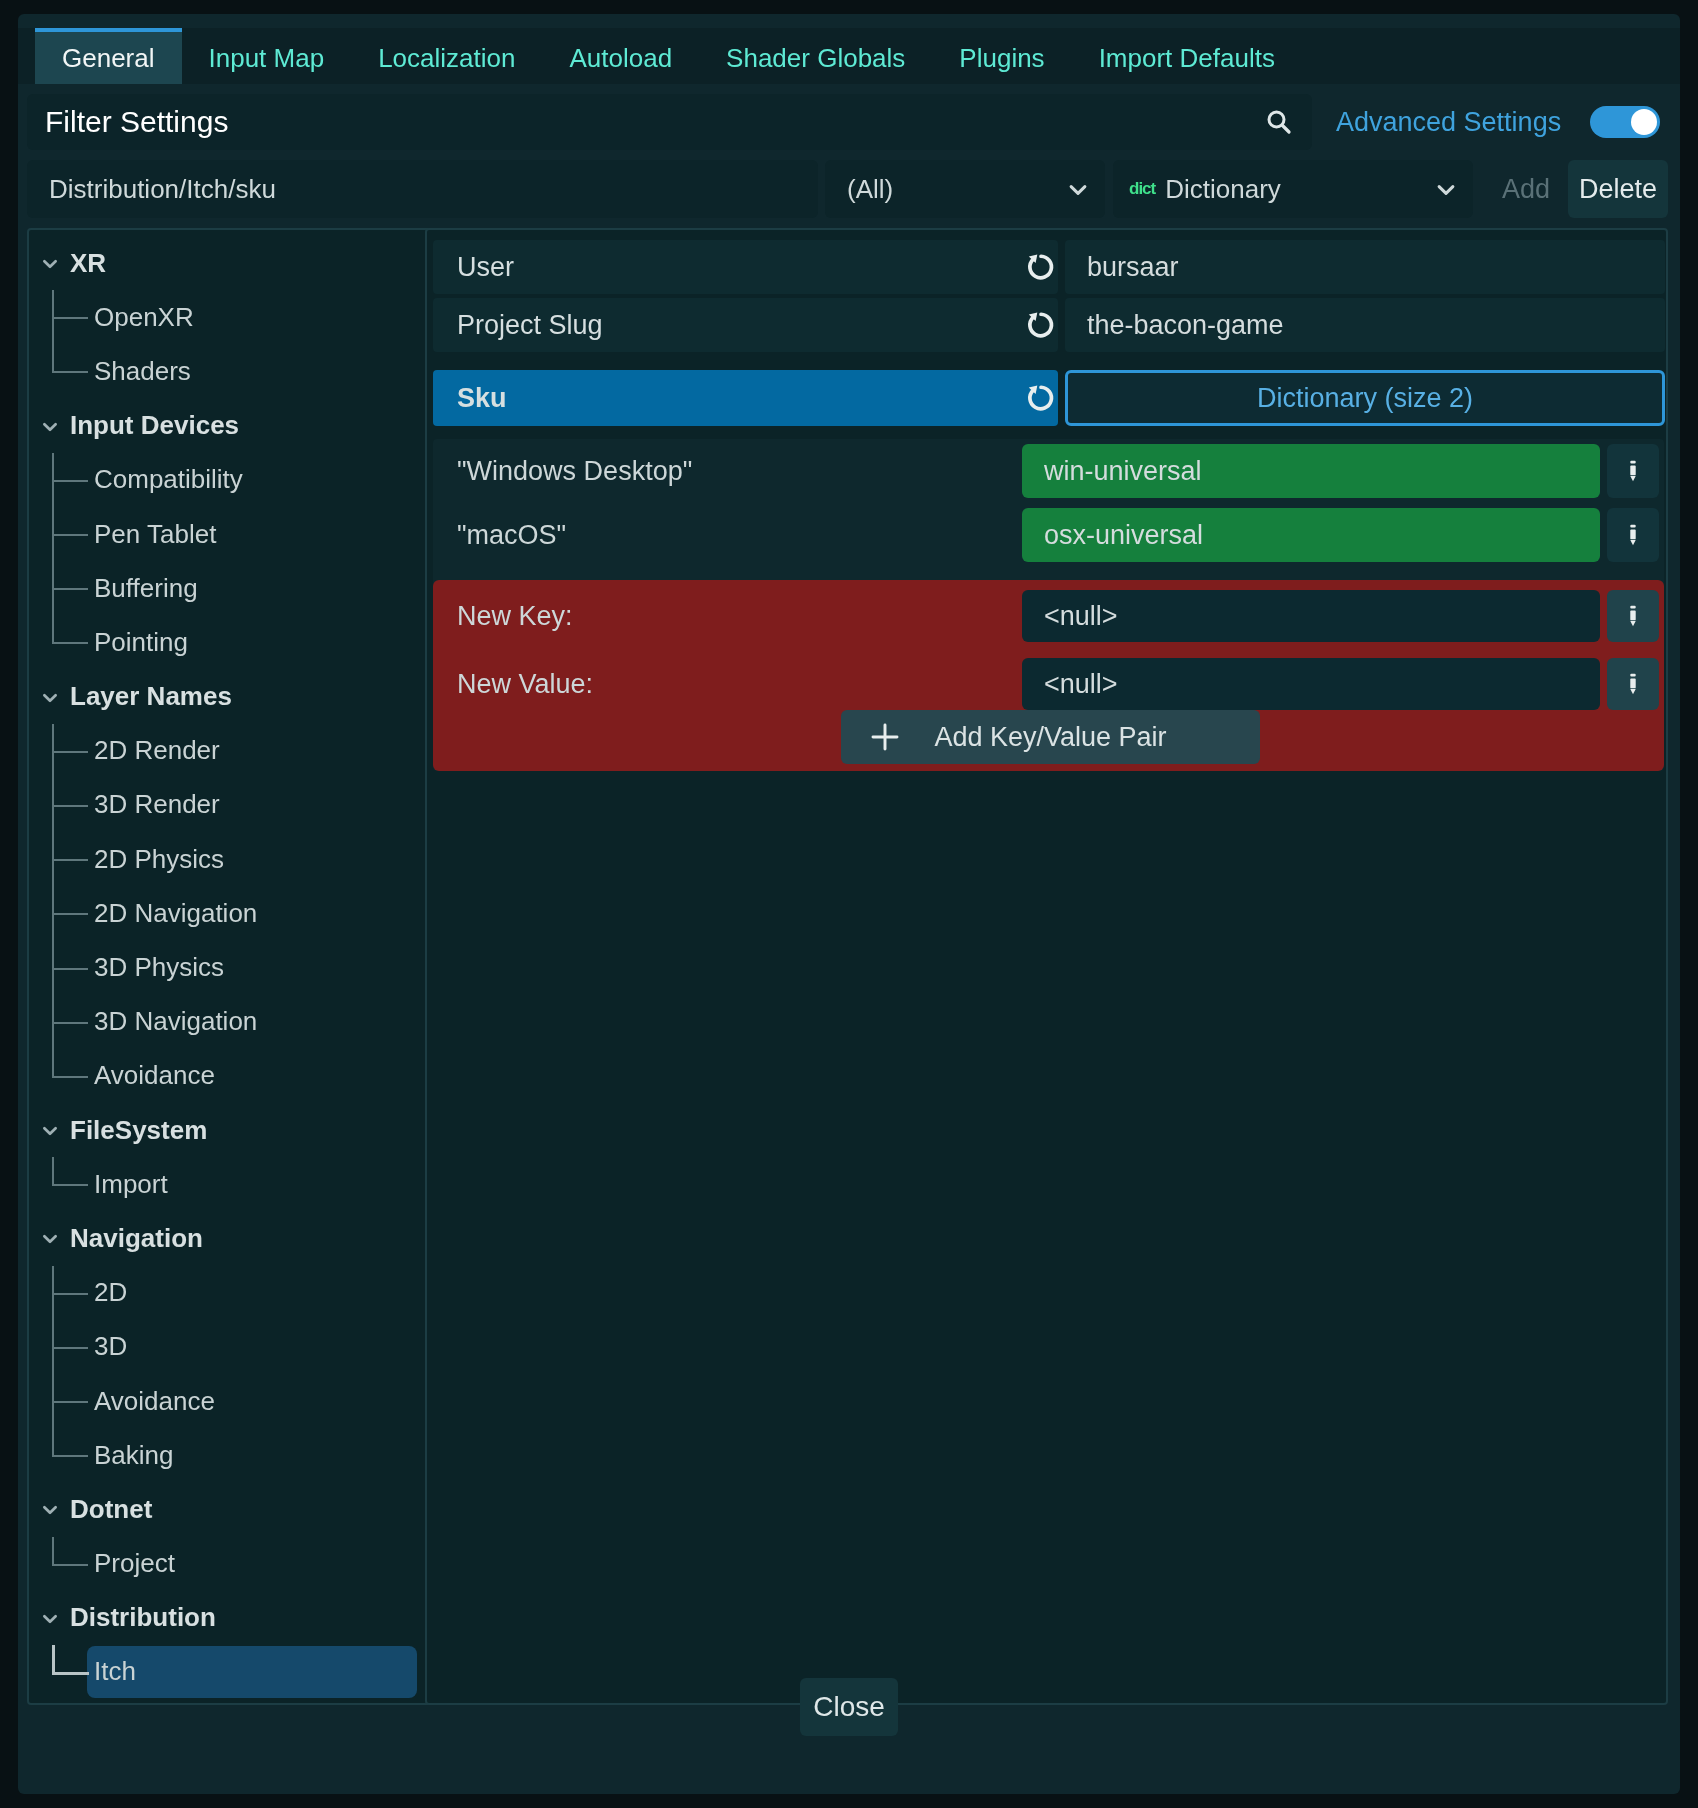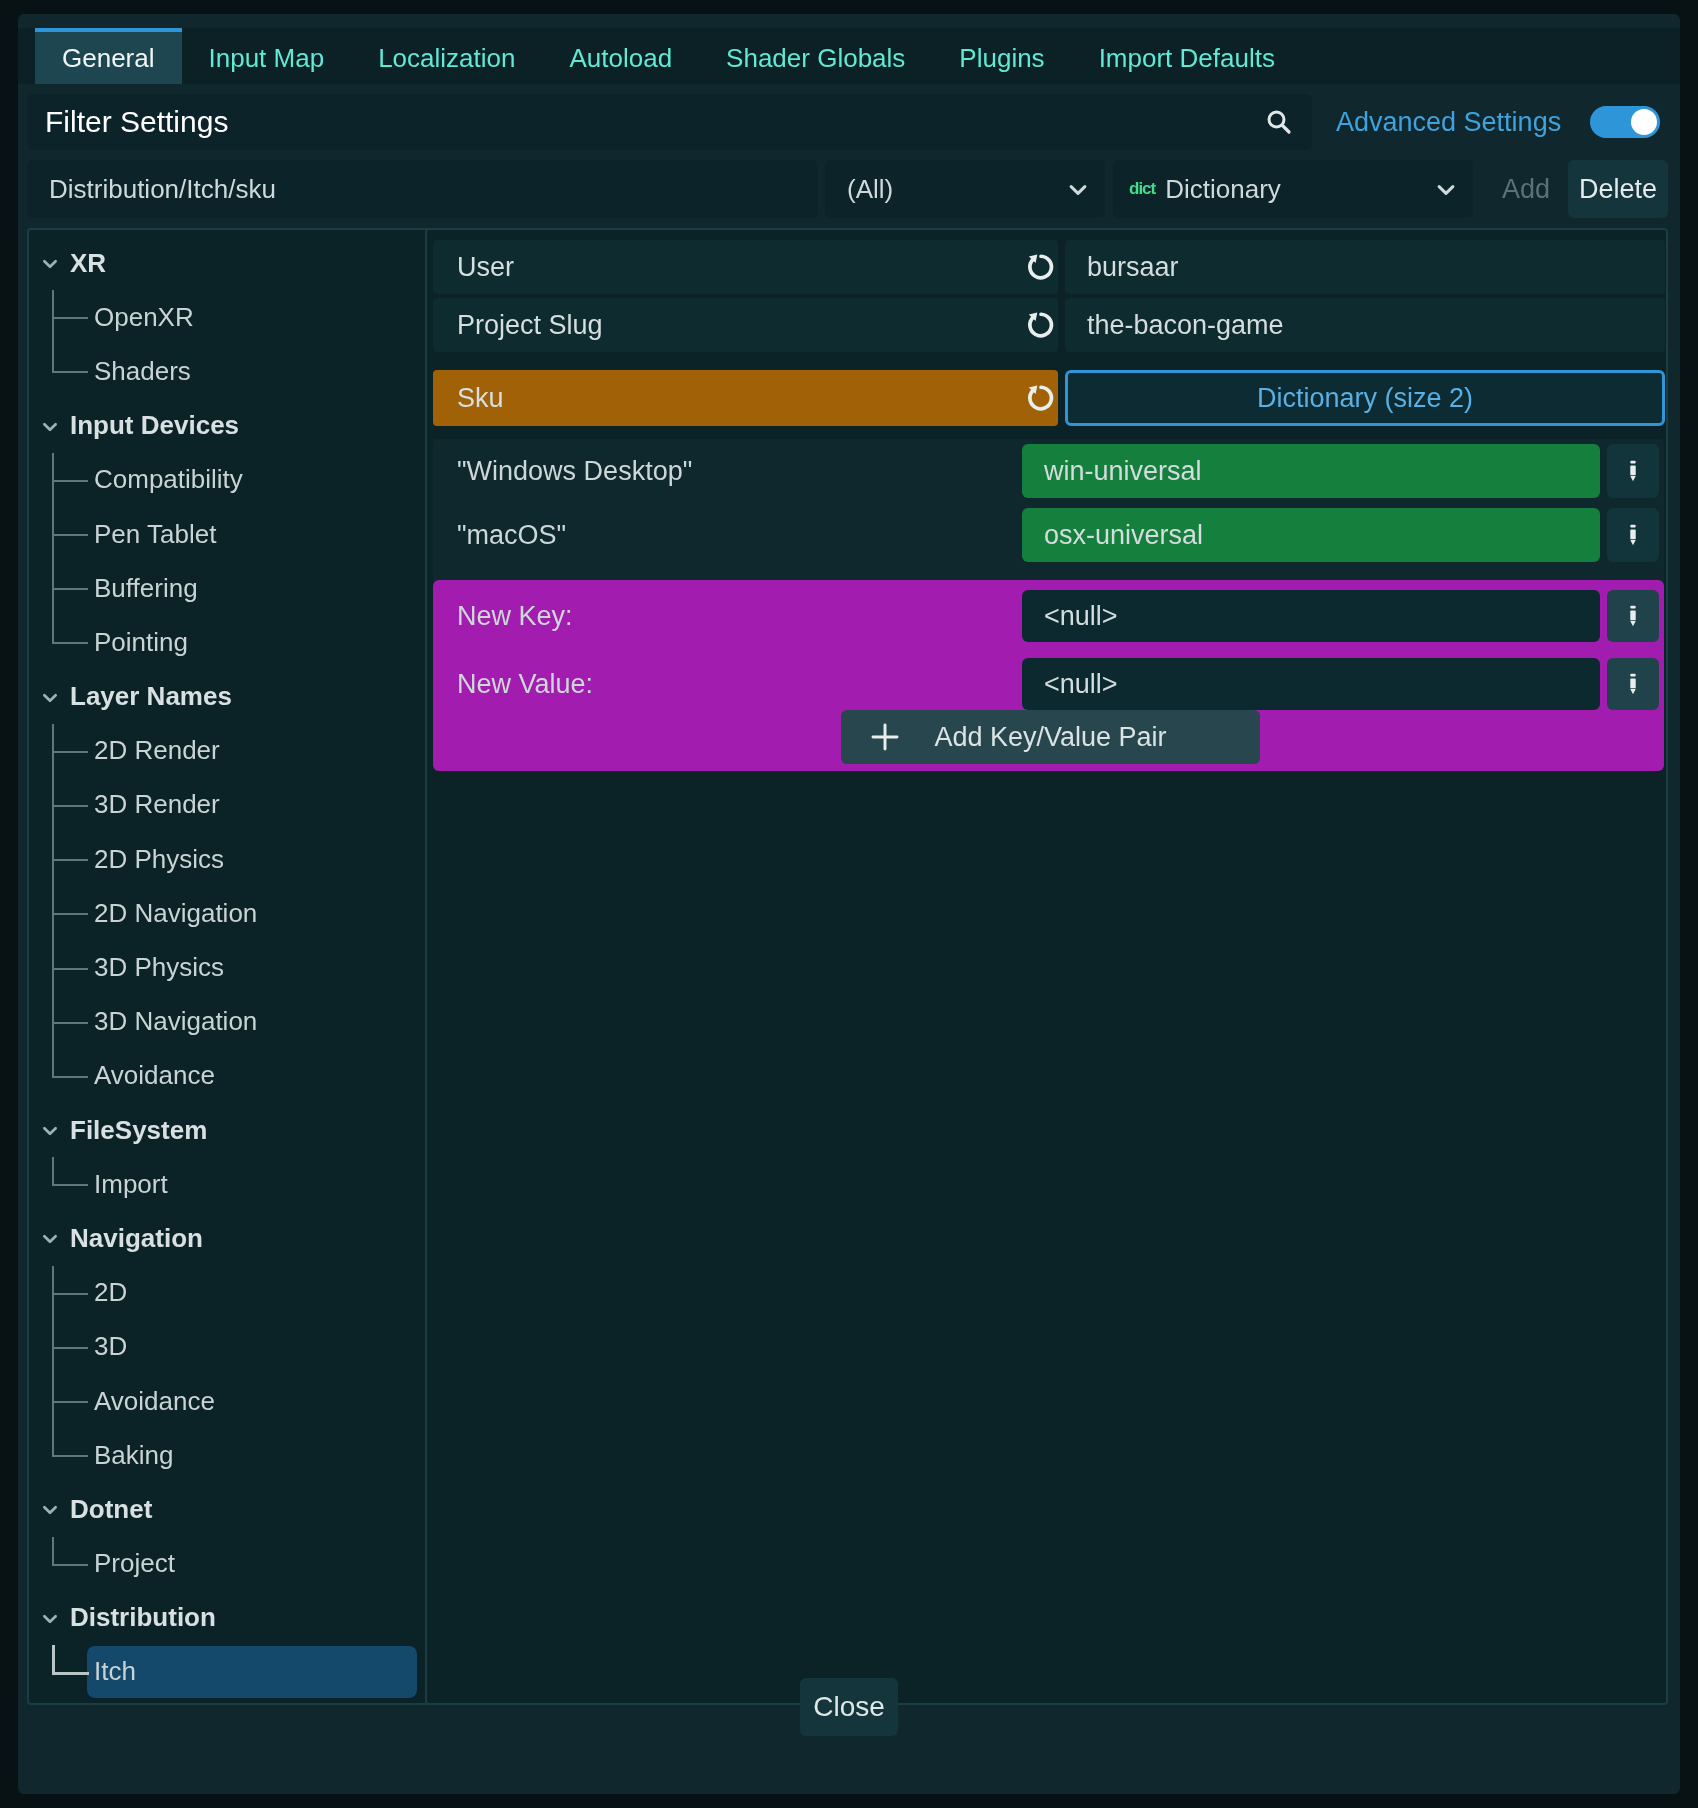--- a/index.html
+++ b/index.html
@@ -47,30 +47,30 @@
   .tree li.selected::before{border-color:#b8c4c6;border-left-width:3px;border-bottom-width:3px;}
   .tree li.selected .selbg{position:absolute;left:58px;right:25px;top:1px;bottom:1px;background:#15496b;border-radius:8px;z-index:0;}
   .scroll-track{position:absolute;right:4px;top:4px;bottom:4px;width:12px;background:#102a30;border-radius:6px;}
   .scroll-thumb{position:absolute;right:4px;top:1063px;width:12px;height:404px;background:#5f7479;border-radius:6px;}
 
   .main-panel{position:absolute;left:407px;top:0;width:1243px;height:1477px;background:#0b2327;border:2px solid #1c3d44;border-radius:4px;}
   .prow{position:absolute;left:6px;height:54px;}
   .prow .cell-label{position:absolute;left:0;top:0;width:625px;height:100%;background:#0e2b30;border-radius:4px;display:flex;align-items:center;padding-left:24px;font-size:27px;color:#d6dfe0;}
   .prow .revert{position:absolute;left:589px;top:50%;transform:translateY(-50%);width:38px;height:38px;display:flex;align-items:center;justify-content:center;z-index:2;}
   .prow .cell-value{position:absolute;left:632px;top:0;width:600px;height:100%;background:#0e2b30;border-radius:4px;display:flex;align-items:center;padding-left:22px;font-size:27px;color:#d4dcdd;}
-  .prow.sel .cell-label{background:#a16207;}
+  .prow.sel .cell-label{background:#0369a1;font-weight:bold;}
   .prow.sel .cell-value{left:632px;border:3px solid #2e96d8;background:#0d2b33;border-radius:6px;justify-content:center;padding-left:0;color:#58b0e4;}
 
   .dict-panel{position:absolute;left:6px;top:209px;width:1231px;height:332px;background:#0e282d;border-radius:4px;}
   .drow{position:absolute;left:0;width:100%;height:54px;}
   .drow .dkey{position:absolute;left:24px;top:0;height:100%;display:flex;align-items:center;font-size:27px;color:#cdd7d8;}
   .drow .dval{position:absolute;left:589px;top:0;width:578px;height:100%;background:#15803d;border-radius:6px;display:flex;align-items:center;padding-left:22px;font-size:27px;color:#d4dcdd;}
   .pencil-btn{position:absolute;left:1174px;top:0;width:52px;height:100%;background:#12343b;border-radius:6px;display:flex;align-items:center;justify-content:center;}
 
-  .newpair-panel{position:absolute;left:0;top:141px;width:1231px;height:191px;background:#a21caf;border-radius:6px;}
+  .newpair-panel{position:absolute;left:0;top:141px;width:1231px;height:191px;background:#7f1d1d;border-radius:6px;}
   .newpair-panel .drow .dval{background:#0c2930;}
   .newpair-panel .pencil-btn{background:#20434b;}
   .add-pair-btn{position:absolute;left:408px;top:130px;width:419px;height:54px;background:#28464e;border-radius:6px;display:flex;align-items:center;justify-content:center;font-size:27px;color:#dbe3e4;}
   .add-pair-btn svg{position:absolute;left:28px;top:11px;}
 
   
   .footer{position:absolute;left:0;right:0;top:1662px;height:62px;display:flex;align-items:center;justify-content:center;text-align:right;}
   .btn-close{width:98px;height:58px;background:#14353b;border-radius:6px;display:flex;align-items:center;justify-content:center;font-size:28px;color:#dfe7e8;}
 
   .icon{display:inline-block;}

